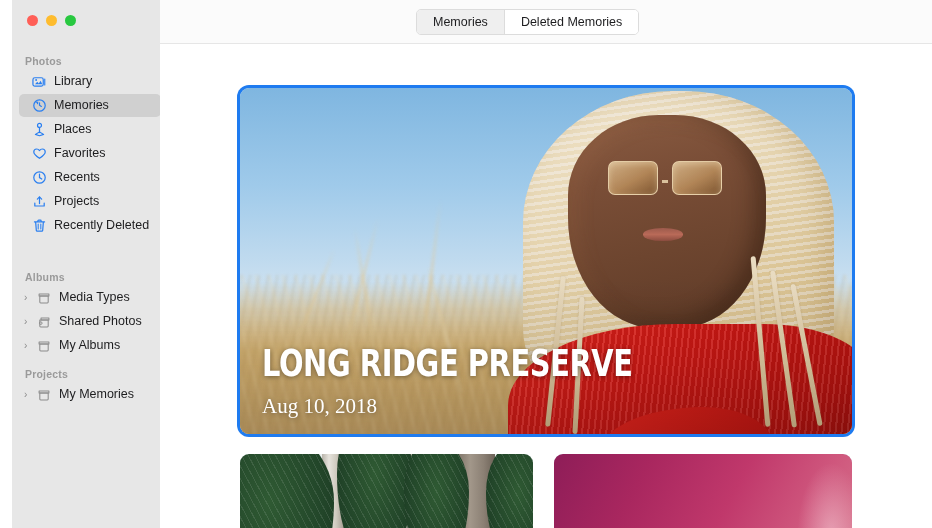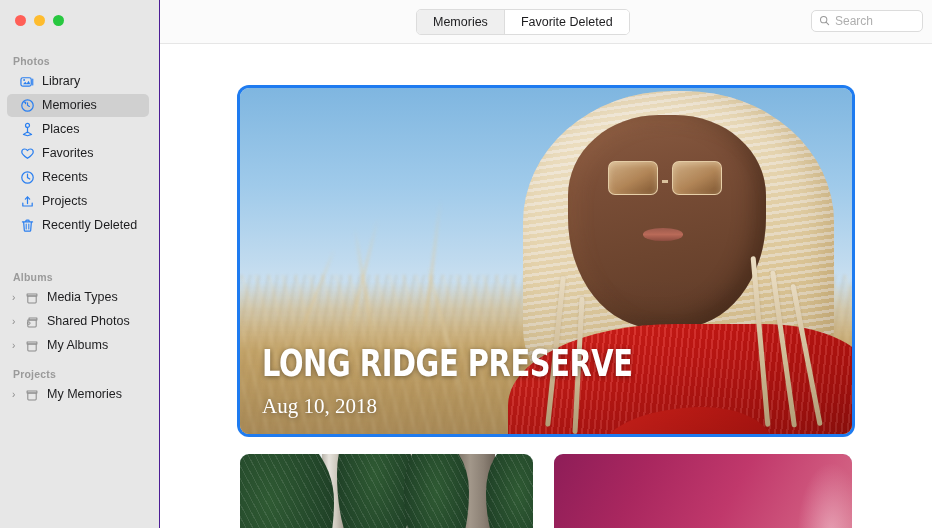--- a/index.html
+++ b/index.html
@@ -11,25 +11,25 @@
   }
   #window {
     position: relative;
     width: 932px; height: 528px;
     background: #ffffff;
     overflow: hidden;
   }
 
   
   #sidebar {
-    position: absolute; left: 0; top: 0;
+    position: absolute; left: 12px; top: 0;
     width: 160px; height: 528px;
     background: #e7e7e7;
     box-sizing: border-box;
-    border-right: 1px solid #4c1d95;
+    border-right: 4px solid #4c1d95;
   }
   #traffic-lights {
     position: absolute; left: 15px; top: 15px;
     display: flex; gap: 8px; align-items: center;
   }
   .tl { width: 11px; height: 11px; border-radius: 50%; display:block; }
   .tl-close { background: #ff5f57; }
   .tl-min   { background: #febc2e; }
   .tl-max   { background: #28c840; }
 
@@ -463,32 +463,23 @@
             </svg>
         </span>
         <span class="nav-label">My Memories</span>
       </li>
     </ul>
   </div>
 
   <div id="toolbar">
     <div id="segmented">
       <div class="seg active">Memories</div>
-      <div class="seg">Favorite Deleted</div>
+      <div class="seg">Deleted Memories</div>
     </div>
 
-    <div id="search-field">
-      <span>
-        <svg width="11" height="11" viewBox="0 0 16 16">
-            <circle cx="6.8" cy="6.8" r="4.6" fill="none" stroke="#9a9a9a" stroke-width="1.5"></circle>
-            <path d="M10.3 10.3 L14 14" stroke="#9a9a9a" stroke-width="1.6" stroke-linecap="round"></path>
-          </svg>
-      </span>
-      <span id="search-placeholder">Search</span>
-    </div>
   </div>
 
   <div id="content">
 
     <div class="memory-card" id="memory-hero">
       <div class="hero-photo">
         <div class="sky"></div>
         <div class="wheat"></div>
         <div class="wheat-tex"></div>
 

